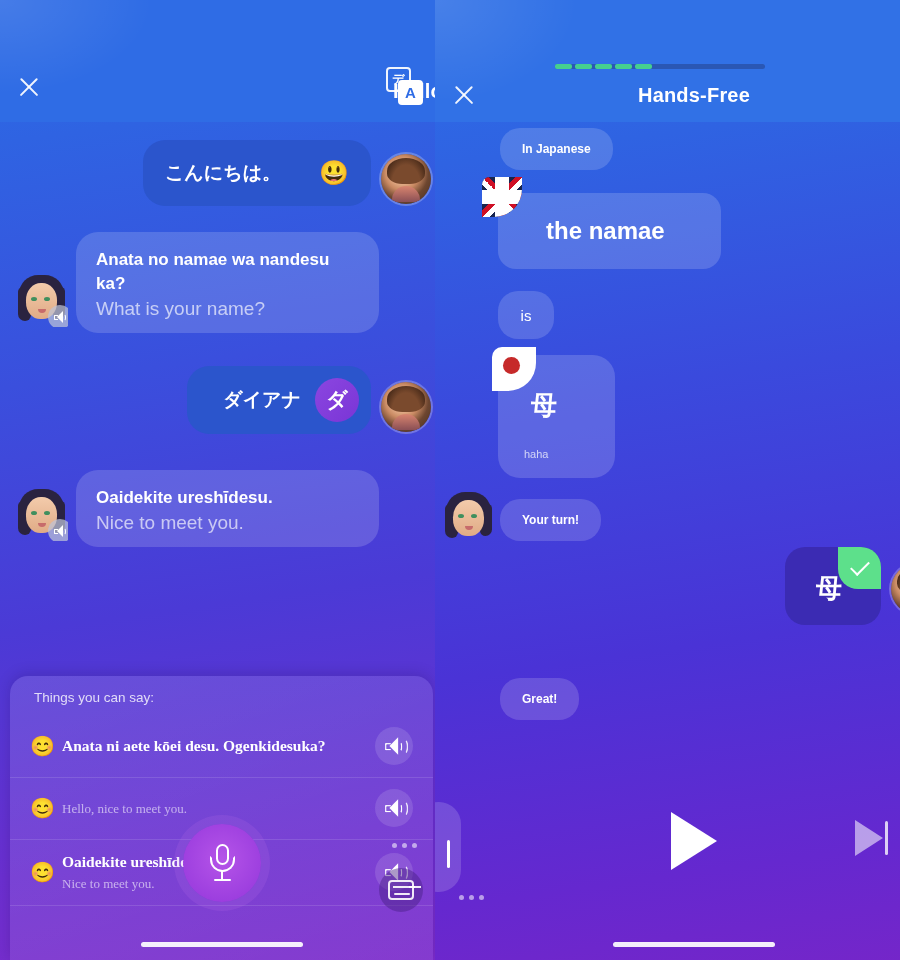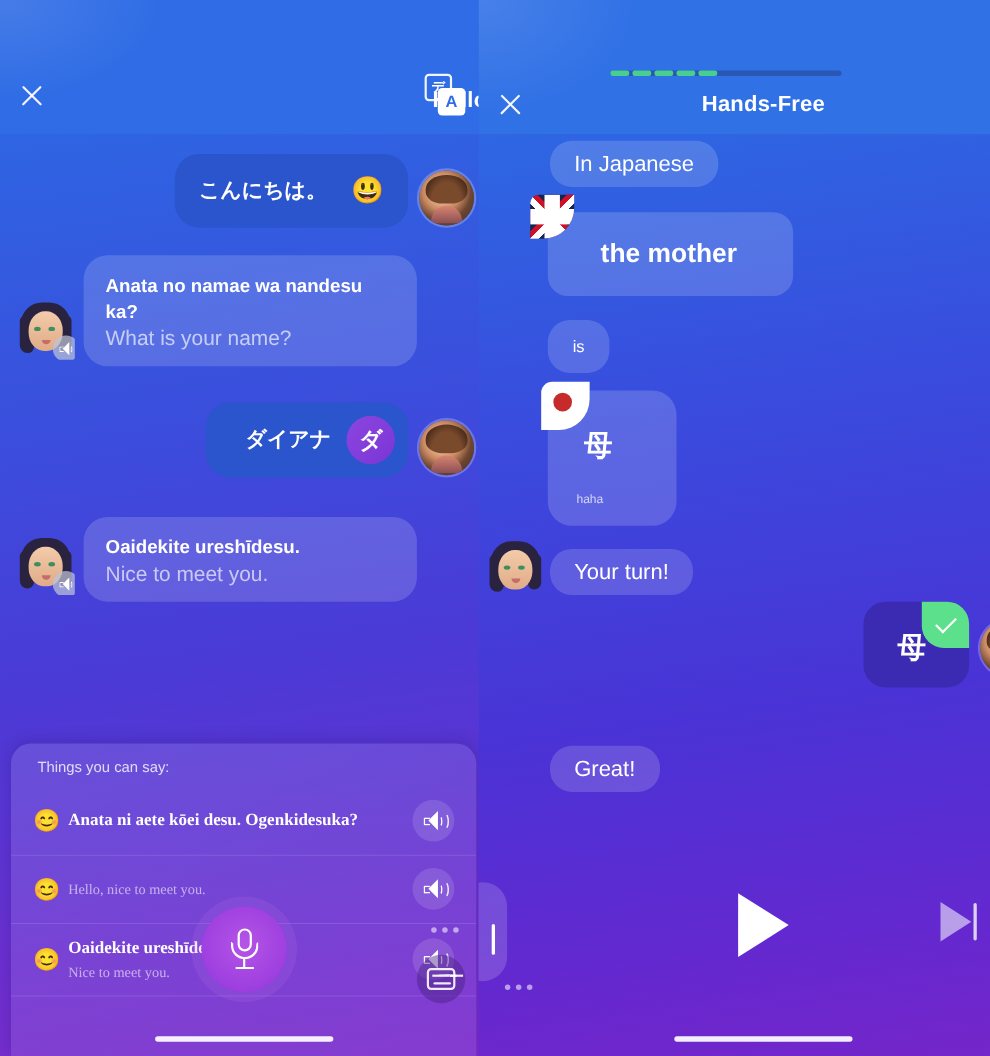--- a/index.html
+++ b/index.html
@@ -245,21 +245,21 @@
   .home-bar {
     position: absolute; left: 50%; transform: translateX(-50%); bottom: 13px;
     width: 162px; height: 5px; border-radius: 3px; background: rgba(255,255,255,.92);
   }
 
   
   .hf { position: absolute; left: 0; right: 0; top: 122px; bottom: 0; }
 
   .chip {
     position: absolute; background: rgba(255,255,255,.16); color: #fff;
-    border-radius: 20px; font-size: 20px; font-weight: 400;
+    border-radius: 20px; font-size: 12px; font-weight: 700;
     display: flex; align-items: center;
   }
 
   .card-en {
     position: absolute; left: 63px; top: 71px; width: 223px; height: 76px;
     background: rgba(255,255,255,.17); border-radius: 18px;
     display: flex; align-items: center;
   }
   .card-en .txt { color: #fff; font-size: 24px; font-weight: 700; padding-left: 48px; }
 
@@ -369,21 +369,21 @@
         <div class="hdr-title">Hello</div>
         <div class="translate-icon">
           <div class="ti-back">デ</div>
           <div class="ti-front">A</div>
         </div>
       </div>
 
       <div class="chat">
 
         <div class="row" style="right:12px; top:18px;">
-          <div class="bubble bubble-out" style="padding:19px 22px; display:flex; align-items:center; gap:22px;">
+          <div class="bubble bubble-out" style="padding:19px 22px; display:flex; align-items:center; gap:38px;">
             <span class="b-main" style="font-size:19px;">こんにちは。</span>
             <span style="font-size:24px;">😃</span>
           </div>
           <div class="av av-user" style="margin-left:10px; margin-bottom:2px;"></div>
         </div>
 
         <div class="row" style="left:14px; right:64px; top:110px;">
           <div class="av av-tutor" style="margin-right:8px; margin-bottom:6px;">
             <div class="hair-top"></div>
             <div class="hair-l"></div>
@@ -529,21 +529,21 @@
         </div>
         <div class="hdr-title">Hands-Free</div>
       </div>
 
       <div class="hf">
 
         <div class="chip" style="left:65px; top:6px; height:42px; padding:0 22px;">In Japanese</div>
 
         <div class="card-en">
           <span class="flag-uk"></span>
-          <span class="txt">the mother</span>
+          <span class="txt">the namae</span>
         </div>
 
         <div class="chip chip-is">is</div>
 
         <div class="card-jp">
           <span class="flag-jp"></span>
           <span class="kanji">母</span>
           <span class="romaji">haha</span>
         </div>
 

